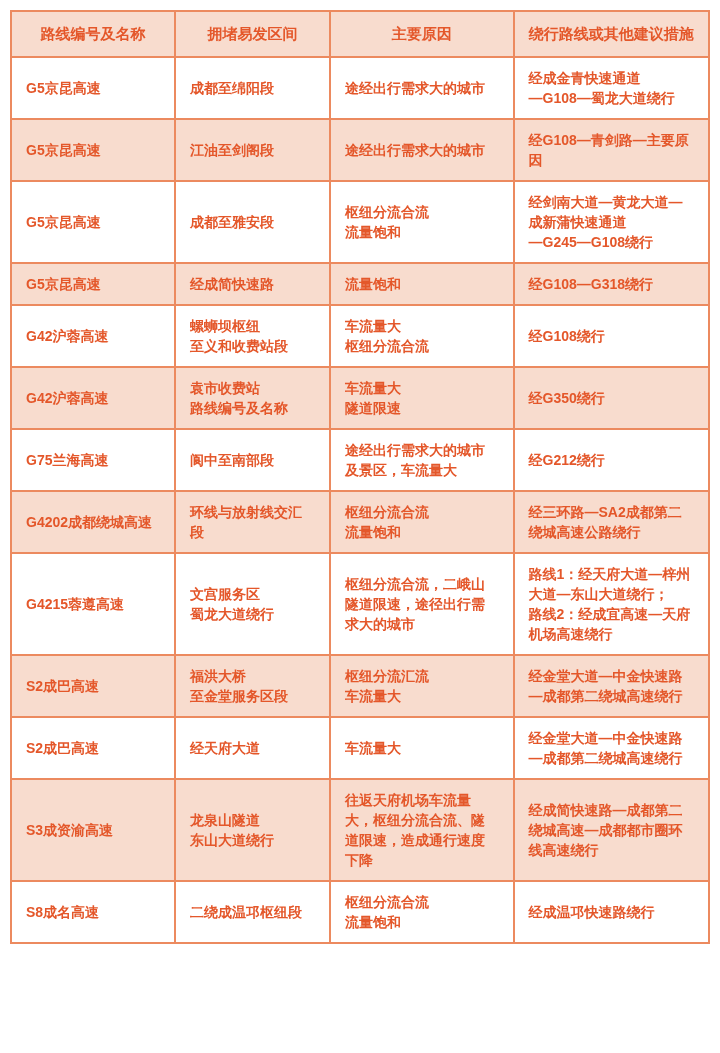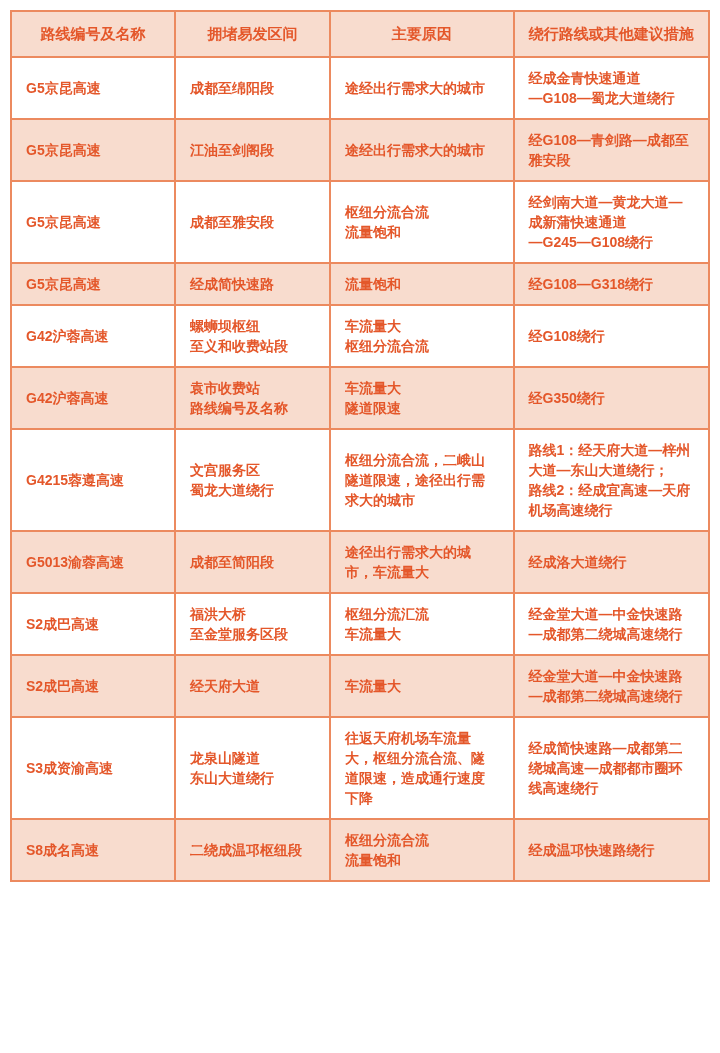--- a/index.html
+++ b/index.html
@@ -79,21 +79,21 @@
           <td>G5京昆高速</td>
           <td>成都至绵阳段</td>
           <td>途经出行需求大的城市</td>
           <td>经成金青快速通道
 —G108—蜀龙大道绕行</td>
         </tr>
         <tr>
           <td>G5京昆高速</td>
           <td>江油至剑阁段</td>
           <td>途经出行需求大的城市</td>
-          <td>经G108—青剑路—成都至雅安段</td>
+          <td>经G108—青剑路—主要原因</td>
         </tr>
         <tr>
           <td>G5京昆高速</td>
           <td>成都至雅安段</td>
           <td>枢纽分流合流
 流量饱和</td>
           <td>经剑南大道—黄龙大道—
 成新蒲快速通道
 —G245—G108绕行</td>
         </tr>
@@ -113,32 +113,39 @@
         </tr>
         <tr>
           <td>G42沪蓉高速</td>
           <td>袁市收费站
 路线编号及名称</td>
           <td>车流量大
 隧道限速</td>
           <td>经G350绕行</td>
         </tr>
         <tr>
+          <td>G75兰海高速</td>
+          <td>阆中至南部段</td>
+          <td>途经出行需求大的城市及景区，车流量大</td>
+          <td>经G212绕行</td>
+        </tr>
+        <tr>
+          <td>G4202成都绕城高速</td>
+          <td>环线与放射线交汇段</td>
+          <td>枢纽分流合流
+流量饱和</td>
+          <td>经三环路—SA2成都第二绕城高速公路绕行</td>
+        </tr>
+        <tr>
           <td>G4215蓉遵高速</td>
           <td>文宫服务区
 蜀龙大道绕行</td>
           <td>枢纽分流合流，二峨山隧道限速，途径出行需求大的城市</td>
           <td>路线1：经天府大道—梓州大道—东山大道绕行；
 路线2：经成宜高速—天府机场高速绕行</td>
-        </tr>
-        <tr>
-          <td>G5013渝蓉高速</td>
-          <td>成都至简阳段</td>
-          <td>途径出行需求大的城市，车流量大</td>
-          <td>经成洛大道绕行</td>
         </tr>
         <tr>
           <td>S2成巴高速</td>
           <td>福洪大桥
 至金堂服务区段</td>
           <td>枢纽分流汇流
 车流量大</td>
           <td>经金堂大道—中金快速路
 —成都第二绕城高速绕行</td>
         </tr>

